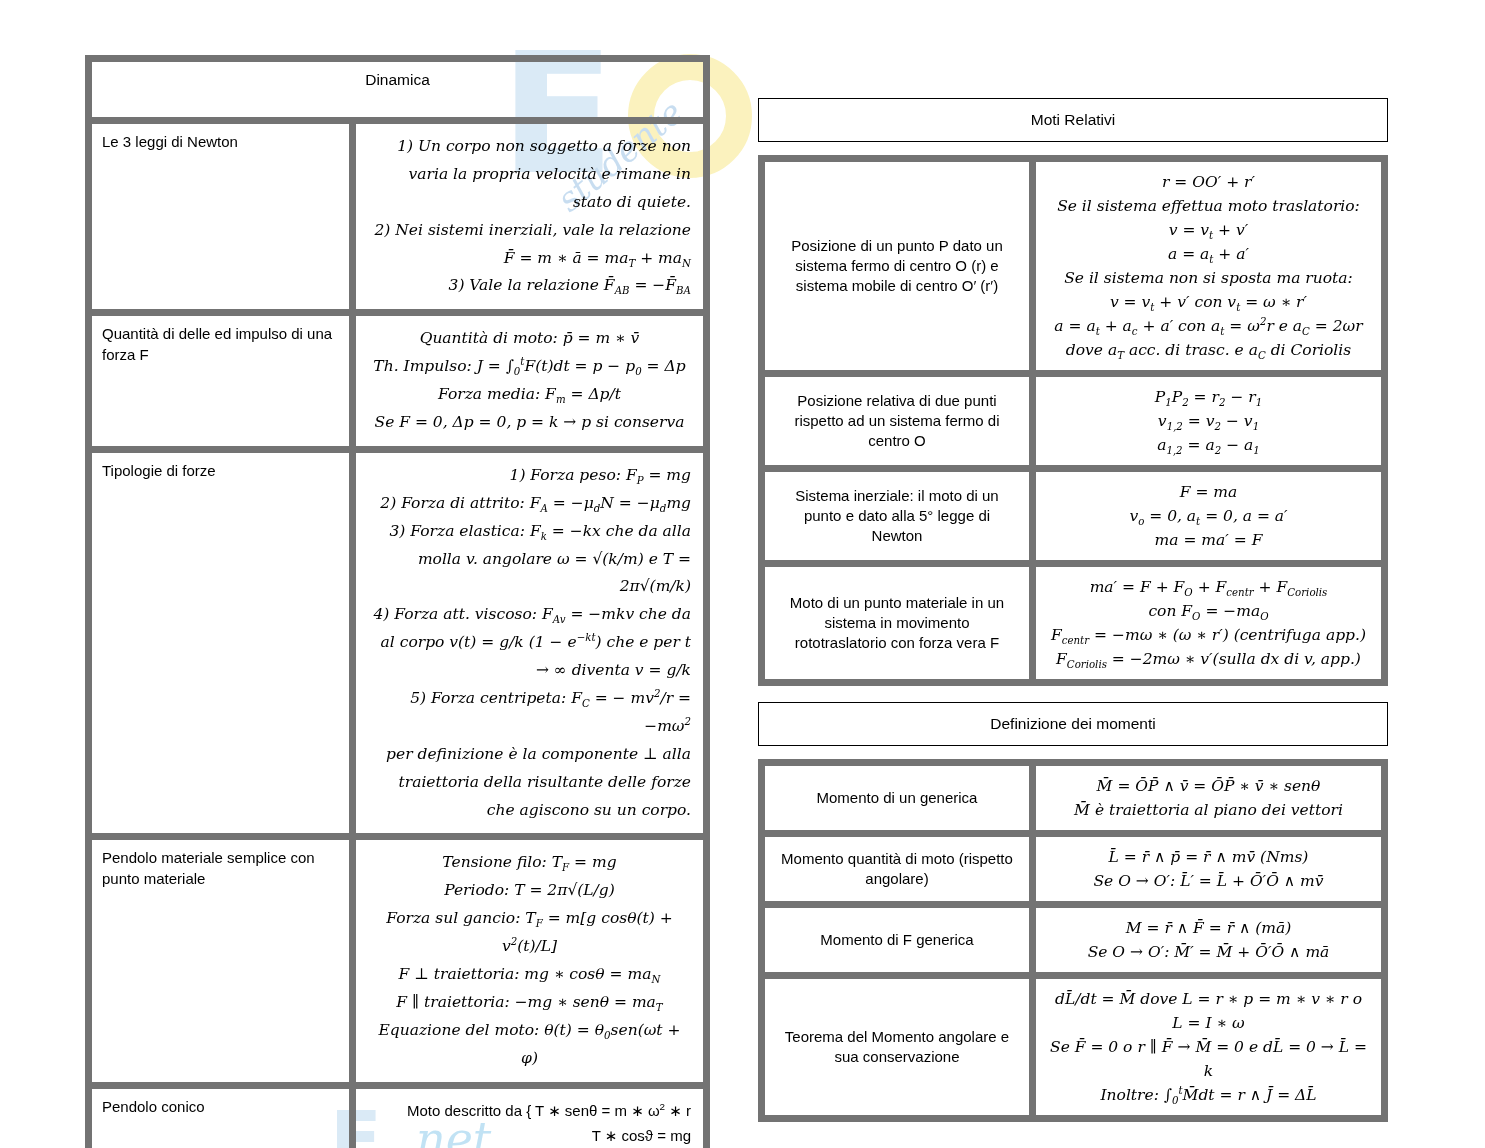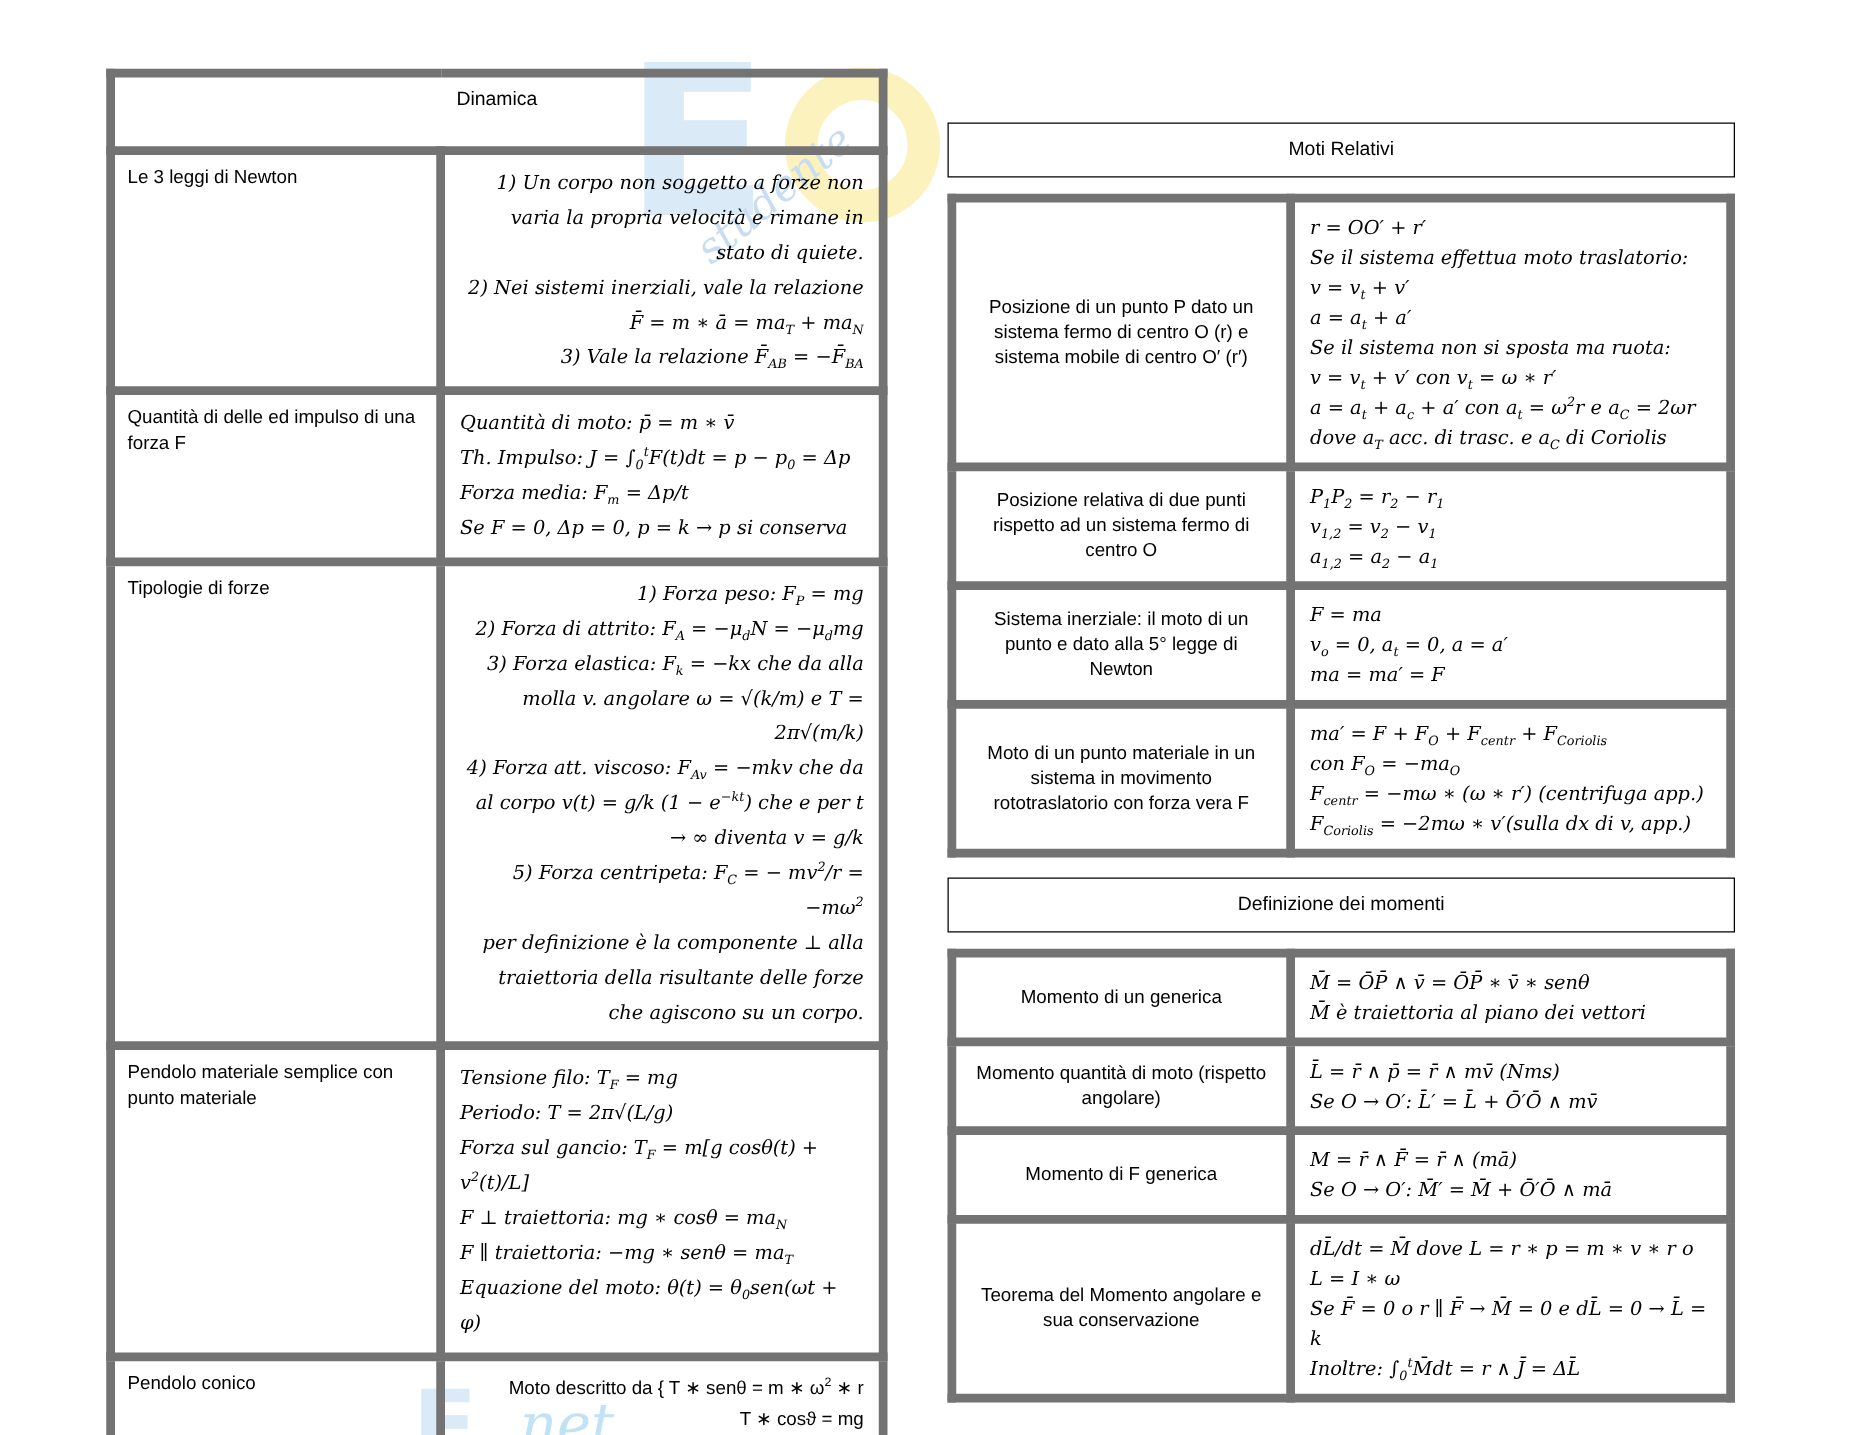--- a/index.html
+++ b/index.html
@@ -35,21 +35,21 @@
   .rt .tbl{width:100%;}
   .rt td.lbl{width:240px;text-align:center;vertical-align:middle;padding:8px 12px;}
   .rt td.val{line-height:1.55;padding:8px 12px;}
 
   td.lbl{
     font-size:15px;vertical-align:top;text-align:left;
     padding:8px 10px;line-height:1.35;
   }
   td.val{
     font-family:"DejaVu Serif",serif;font-style:italic;
-    font-size:15.5px;text-align:left;white-space:pre-line;
+    font-size:15.5px;text-align:center;white-space:pre-line;
   }
   td.val.left{text-align:right;}
   td.val.sans{
     font-family:"Liberation Sans",sans-serif;font-style:normal;
     font-size:15px;line-height:1.7;
   }
   sub,sup{font-size:66%;line-height:0;}
 
   
   .wm{position:absolute;pointer-events:none;}

